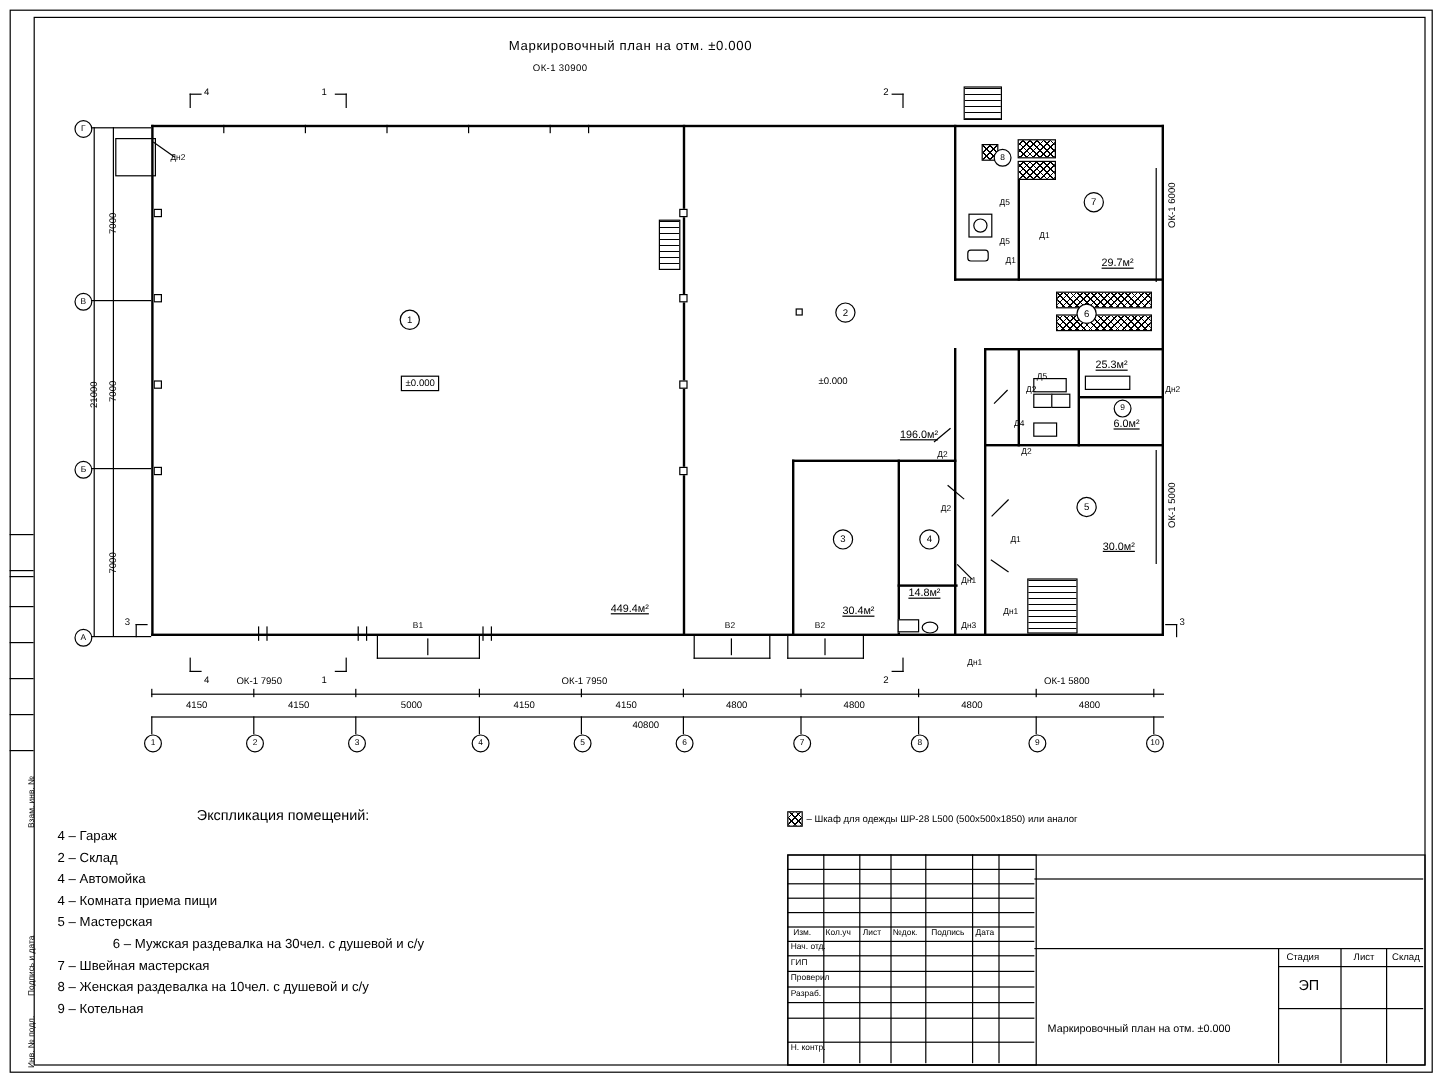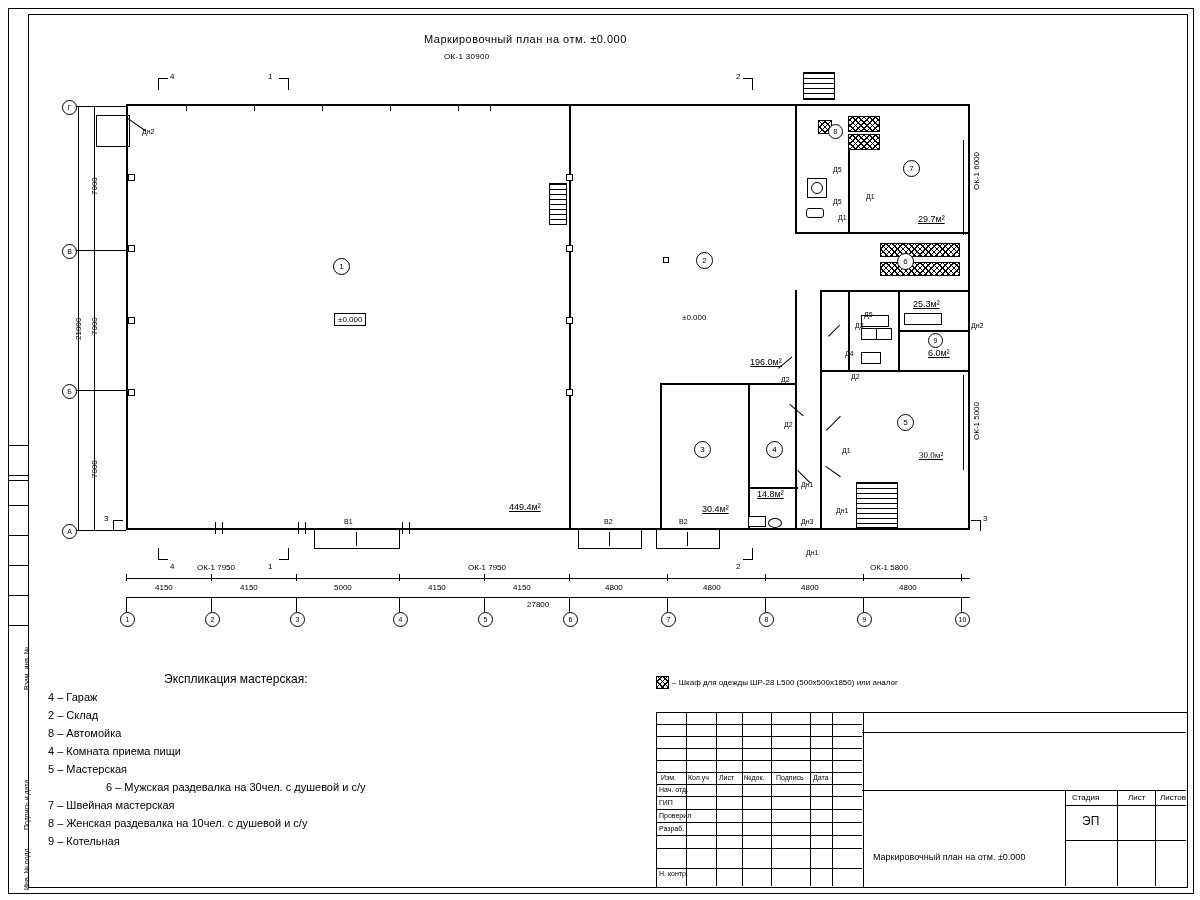--- a/index.html
+++ b/index.html
@@ -132,21 +132,21 @@
   <div class="circ sm" style="left:828px;top:124px;">8</div>
   <div class="circ sm" style="left:928px;top:333px;">9</div>
 
   <div class="txt t8" style="left:334px;top:313px;border:1px solid #000;padding:1px 3px;">±0.000</div>
   <div class="txt t8" style="left:682px;top:313px;">±0.000</div>
 
   <div class="txt t9 ul" style="left:509px;top:502px;">449.4м²</div>
   <div class="txt t9 ul" style="left:750px;top:357px;">196.0м²</div>
   <div class="txt t9 ul" style="left:702px;top:504px;">30.4м²</div>
   <div class="txt t9 ul" style="left:757px;top:489px;">14.8м²</div>
-  <div class="txt t9 ul" style="left:919px;top:450px;font-family:Liberation Serif, serif;">30.0м²</div>
+  <div class="txt t9 ul" style="left:919px;top:450px;">30.0м²</div>
   <div class="txt t9 ul" style="left:928px;top:348px;">6.0м²</div>
   <div class="txt t9 ul" style="left:913px;top:299px;">25.3м²</div>
   <div class="txt t9 ul" style="left:918px;top:214px;">29.7м²</div>
 
   <div class="txt t7" style="left:833px;top:166px;">Д5</div>
   <div class="txt t7" style="left:833px;top:198px;">Д5</div>
   <div class="txt t7" style="left:866px;top:193px;">Д1</div>
   <div class="txt t7" style="left:838px;top:214px;">Д1</div>
   <div class="txt t7" style="left:864px;top:311px;">Д5</div>
   <div class="txt t7" style="left:855px;top:322px;">Д2</div>
@@ -249,21 +249,21 @@
 
   <div class="txt t8" style="left:155px;top:583px;">4150</div>
   <div class="txt t8" style="left:240px;top:583px;">4150</div>
   <div class="txt t8" style="left:334px;top:583px;">5000</div>
   <div class="txt t8" style="left:428px;top:583px;">4150</div>
   <div class="txt t8" style="left:513px;top:583px;">4150</div>
   <div class="txt t8" style="left:605px;top:583px;">4800</div>
   <div class="txt t8" style="left:703px;top:583px;">4800</div>
   <div class="txt t8" style="left:801px;top:583px;">4800</div>
   <div class="txt t8" style="left:899px;top:583px;">4800</div>
-  <div class="txt t8" style="left:527px;top:600px;">27800</div>
+  <div class="txt t8" style="left:527px;top:600px;">40800</div>
 
   <div class="circ sm" style="left:126px;top:612px;transform:translateX(-6px);">1</div>
   <div class="circ sm" style="left:211px;top:612px;transform:translateX(-6px);">2</div>
   <div class="circ sm" style="left:296px;top:612px;transform:translateX(-6px);">3</div>
   <div class="circ sm" style="left:399px;top:612px;transform:translateX(-6px);">4</div>
   <div class="circ sm" style="left:484px;top:612px;transform:translateX(-6px);">5</div>
   <div class="circ sm" style="left:569px;top:612px;transform:translateX(-6px);">6</div>
   <div class="circ sm" style="left:667px;top:612px;transform:translateX(-6px);">7</div>
   <div class="circ sm" style="left:765px;top:612px;transform:translateX(-6px);">8</div>
   <div class="circ sm" style="left:863px;top:612px;transform:translateX(-6px);">9</div>
@@ -277,27 +277,27 @@
   <div class="ln vl" style="left:569px;top:597px;height:15px;"></div>
   <div class="ln vl" style="left:667px;top:597px;height:15px;"></div>
   <div class="ln vl" style="left:765px;top:597px;height:15px;"></div>
   <div class="ln vl" style="left:863px;top:597px;height:15px;"></div>
   <div class="ln vl" style="left:961px;top:597px;height:15px;"></div>
 
   <div class="txt t8" style="left:197px;top:563px;">ОК-1 7950</div>
   <div class="txt t8" style="left:468px;top:563px;">ОК-1 7950</div>
   <div class="txt t8" style="left:870px;top:563px;">ОК-1 5800</div>
 
-  <div class="txt t12" style="left:164px;top:672px;">Экспликация мастерская:</div>
+  <div class="txt t12" style="left:164px;top:672px;">Экспликация помещений:</div>
   <div class="leg" style="left:48px;top:691px;">4 – Гараж</div>
   <div class="leg" style="left:48px;top:709px;">2 – Склад</div>
-  <div class="leg" style="left:48px;top:727px;">8 – Автомойка</div>
+  <div class="leg" style="left:48px;top:727px;">4 – Автомойка</div>
   <div class="leg" style="left:48px;top:745px;">4 – Комната приема пищи</div>
   <div class="leg" style="left:48px;top:763px;">5 – Мастерская</div>
-  <div class="leg" style="left:64px;top:781px;padding-left:42px;">6 – Мужская раздевалка на 30чел. с душевой и с/у</div>
+  <div class="leg" style="left:52px;top:781px;padding-left:42px;">6 – Мужская раздевалка на 30чел. с душевой и с/у</div>
   <div class="leg" style="left:48px;top:799px;">7 – Швейная мастерская</div>
   <div class="leg" style="left:48px;top:817px;">8 – Женская раздевалка на 10чел. с душевой и с/у</div>
   <div class="leg" style="left:48px;top:835px;">9 – Котельная</div>
 
   <div class="txt t8" style="left:672px;top:678px;">– Шкаф для одежды ШР-28 L500 (500x500x1850) или аналог</div>
 
   <div class="frame" style="left:656px;top:712px;width:530px;height:174px;"></div>
 
   <div class="frame" style="left:656px;top:712px;width:206px;height:174px;"></div>
   <div class="ln hl" style="left:656px;top:724px;width:206px;"></div>
@@ -336,17 +336,17 @@
   <div class="ln hl" style="left:862px;top:732px;width:324px;"></div>
   <div class="ln hl" style="left:862px;top:790px;width:324px;"></div>
   <div class="ln hl" style="left:1065px;top:805px;width:121px;"></div>
   <div class="ln hl" style="left:1065px;top:840px;width:121px;"></div>
   <div class="ln vl" style="left:1065px;top:790px;height:96px;"></div>
   <div class="ln vl" style="left:1117px;top:790px;height:96px;"></div>
   <div class="ln vl" style="left:1155px;top:790px;height:96px;"></div>
 
   <div class="txt t8" style="left:1072px;top:793px;">Стадия</div>
   <div class="txt t8" style="left:1128px;top:793px;">Лист</div>
-  <div class="txt t8" style="left:1160px;top:793px;">Листов</div>
+  <div class="txt t8" style="left:1160px;top:793px;">Склад</div>
   <div class="txt t12" style="left:1082px;top:814px;">ЭП</div>
   <div class="txt t9" style="left:873px;top:852px;">Маркировочный план на отм. ±0.000</div>
 
 </div>
 
 </body></html>

